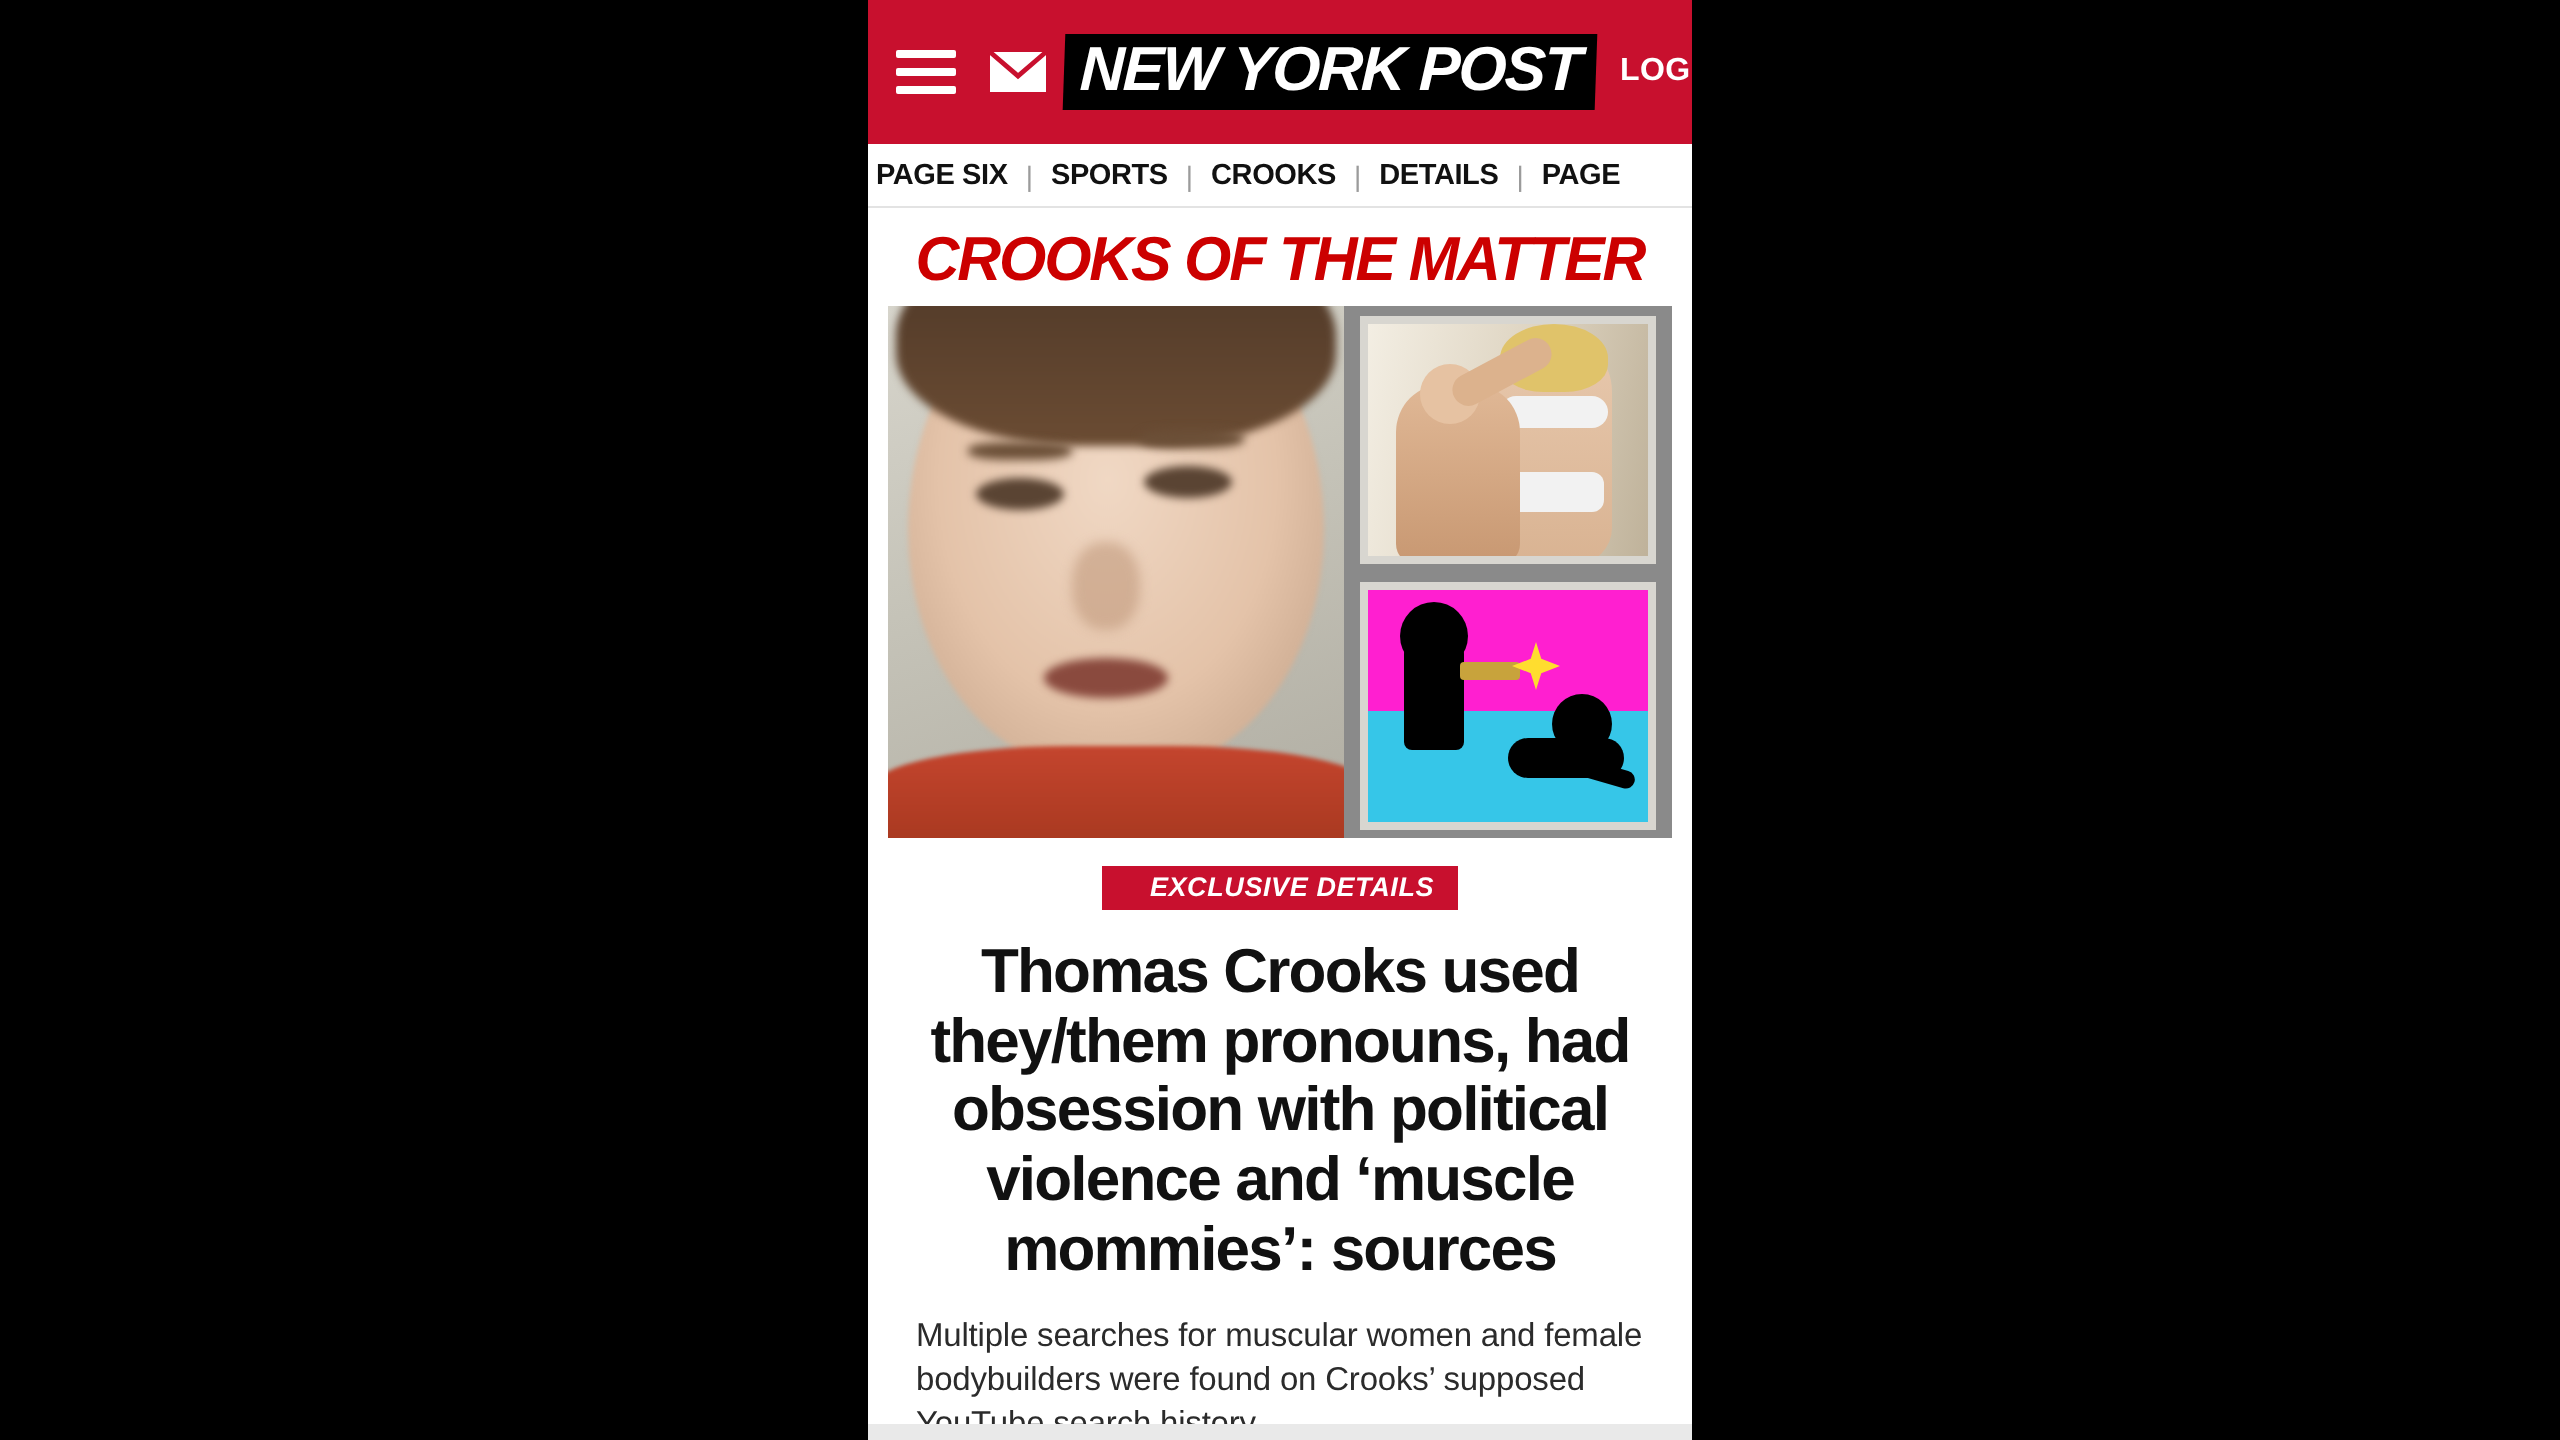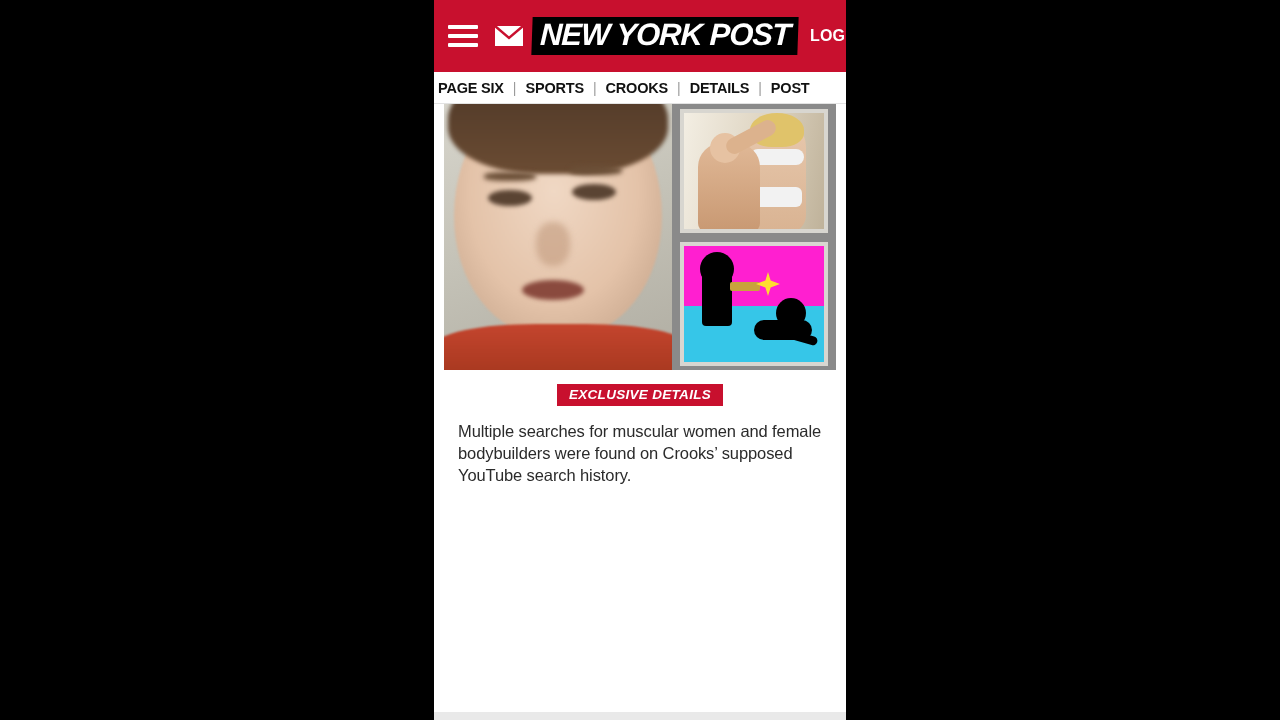--- a/index.html
+++ b/index.html
@@ -314,21 +314,21 @@
     justify-content: center;
     margin-bottom: 14px;
   }
   .exclusive {
     background: #c8102e;
     color: #fff;
     font-size: 13.5px;
     font-weight: bold;
     font-style: italic;
     letter-spacing: 0.3px;
-    padding: 3px 12px 4px 12px;
+    padding: 3px 12px 4px 24px;
     display: inline-block;
   }
   .headline {
     text-align: center;
     font-size: 31px;
     line-height: 1.12;
     font-weight: bold;
     color: #111;
     letter-spacing: -0.9px;
     margin: 0 0 14px 0;
@@ -373,23 +373,26 @@
 
     <div class="navbar">
       <span class="nav-item">PAGE SIX</span>
       <span class="nav-sep">|</span>
       <span class="nav-item">SPORTS</span>
       <span class="nav-sep">|</span>
       <span class="nav-item">CROOKS</span>
       <span class="nav-sep">|</span>
       <span class="nav-item">DETAILS</span>
       <span class="nav-sep">|</span>
-      <span class="nav-item">POST</span>
+      <span class="nav-item">PAGE</span>
     </div>
 
+    <div class="kicker-wrap">
+      <div class="kicker">CROOKS OF THE MATTER</div>
+    </div>
 
     <div class="hero">
       <div class="hero-left">
         <div class="face-bg"></div>
         <div class="face-head"></div>
         <div class="face-hair"></div>
         <div class="face-brow l"></div>
         <div class="face-brow r"></div>
         <div class="face-eye l"></div>
         <div class="face-eye r"></div>
@@ -419,18 +422,19 @@
           <div class="sf-victim-body"></div>
           <div class="sf-leg"></div>
         </div>
       </div>
     </div>
 
     <div class="article">
       <div class="exclusive-wrap">
         <span class="exclusive">EXCLUSIVE DETAILS</span>
       </div>
+      <h1 class="headline">Thomas Crooks used they/them pronouns, had obsession with political violence and ‘muscle mommies’: sources</h1>
       <p class="dek">Multiple searches for muscular women and female bodybuilders were found on Crooks’ supposed YouTube search history.</p>
     </div>
 
     <div class="bottom-strip"></div>
   </div>
 </div>
 
 </body></html>

